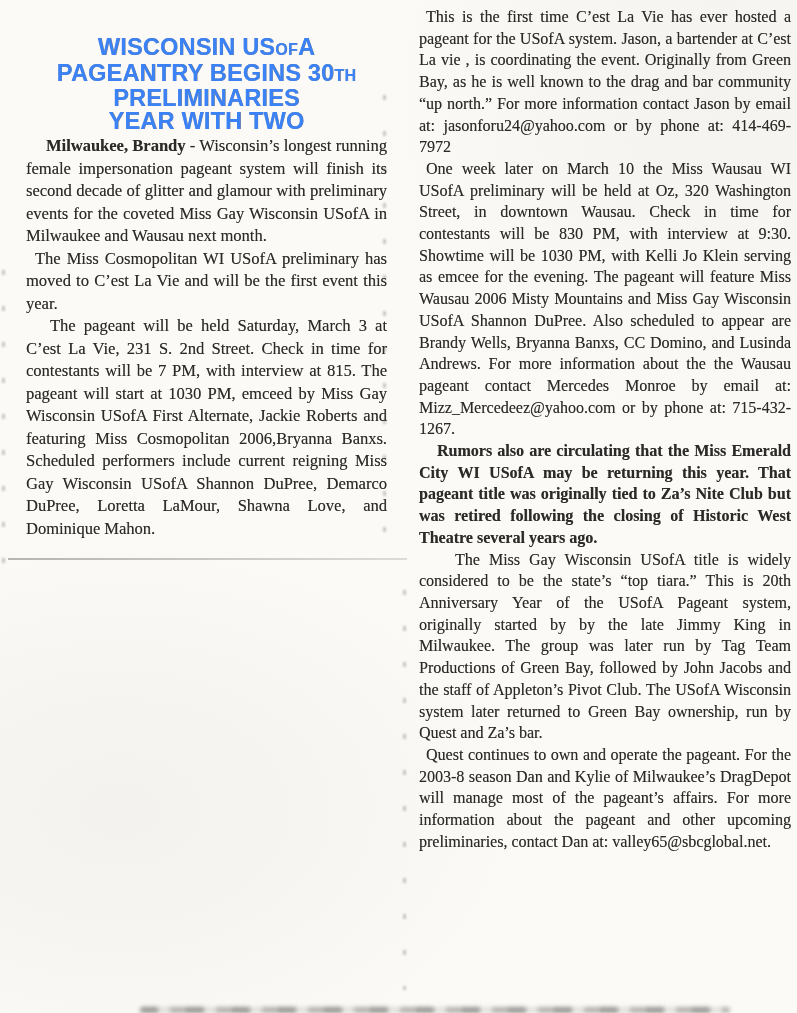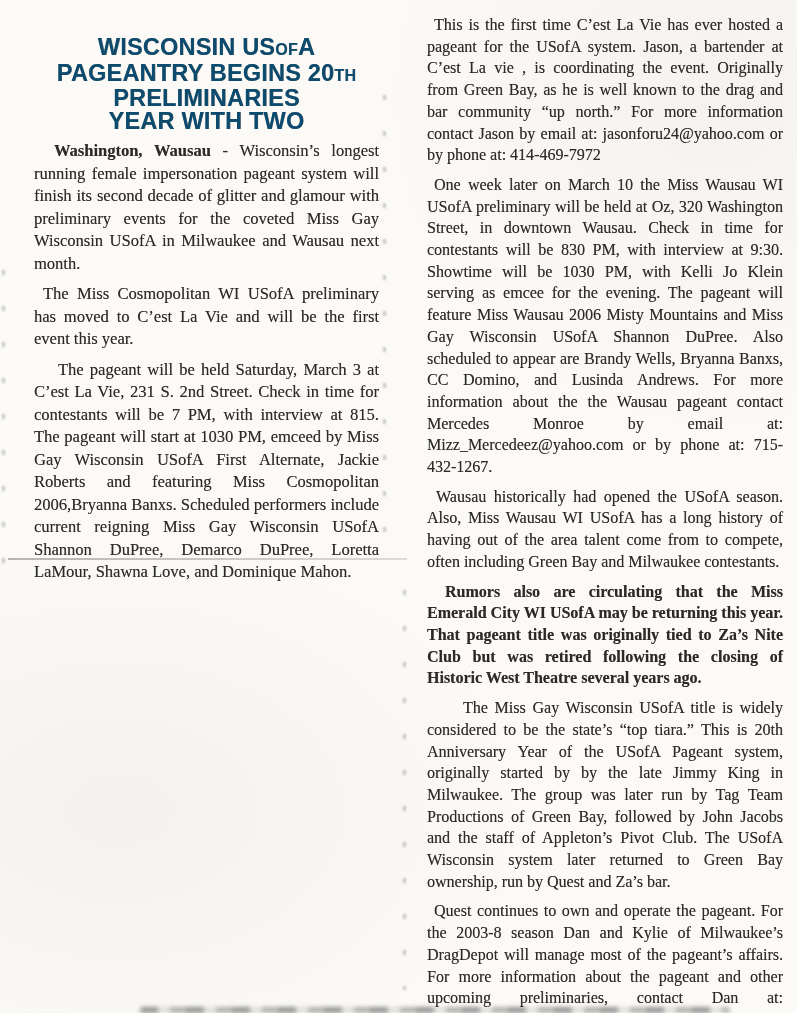--- a/index.html
+++ b/index.html
@@ -20,29 +20,29 @@
   .col-left  { left: 26px;  top: 36px; width: 361px; }
   .col-right { left: 419px; top: 6px;  width: 372px; }
 
   .headline {
     margin: 0 0 3px 0;
     font-family: "Liberation Sans", sans-serif;
     font-weight: bold;
     font-size: 23.5px;
     line-height: 22.5px;
     text-align: center;
-    color: #0c4a6e;
+    color: #3b82f6;
     letter-spacing: 0.2px;
     text-shadow: 0.3px 0.3px 0.6px rgba(30,30,30,0.55);
   }
   .hl-line { display: block; white-space: nowrap; }
   .hl-small { font-size: 0.68em; letter-spacing: 0.3px; }
 
   p.body {
-    margin: 8px;
+    margin: 0;
     text-align: justify;
     text-shadow: 0.2px 0.2px 0.45px rgba(55,50,45,0.5);
   }
   .body-l { font-size: 16.5px; line-height: 22.5px; }
   .body-r { font-size: 16px;   line-height: 21.7px; }
 
   .ind-7  { text-indent: 7px; }
   .ind-9  { text-indent: 9px; }
   .ind-18 { text-indent: 18px; font-weight: bold; }
   .ind-20 { text-indent: 20px; }
@@ -85,38 +85,37 @@
   }
 </style>
 </head>
 <body style="--page-bg: #fbfaf7; --text-color: #2c2a28;">
 
 <div class="sheet">
 
   <div class="col col-left">
     <h1 class="headline">
       <span class="hl-line"><span>WISCONSIN US</span><span class="hl-small">OF</span><span>A</span></span>
-      <span class="hl-line"><span>PAGEANTRY BEGINS 20</span><span class="hl-small">TH</span></span>
+      <span class="hl-line"><span>PAGEANTRY BEGINS 30</span><span class="hl-small">TH</span></span>
       <span class="hl-line">PRELIMINARIES</span>
       <span class="hl-line">YEAR WITH TWO</span>
     </h1>
 
-    <p class="body body-l ind-20"><span class="bold">Washington, Wausau</span><span> - Wisconsin’s longest running female impersonation pageant system will finish its second decade of glitter and glam­our with preliminary events for the coveted Miss Gay Wisconsin USofA in Milwaukee and Wausau next month.</span></p>
+    <p class="body body-l ind-20"><span class="bold">Milwaukee, Brandy</span><span> - Wisconsin’s longest running female impersonation pageant system will finish its second decade of glitter and glam­our with preliminary events for the coveted Miss Gay Wisconsin USofA in Milwaukee and Wausau next month.</span></p>
 
     <p class="body body-l ind-9">The Miss Cosmopolitan WI USofA preliminary has moved to C’est La Vie and will be the first event this year.</p>
 
     <p class="body body-l ind-24">The pageant will be held Saturday, March 3 at C’est La Vie, 231 S. 2nd Street. Check in time for contestants will be 7 PM, with interview at 815. The pageant will start at 1030 PM, emceed by Miss Gay Wisconsin USofA First Alternate, Jackie Roberts and featuring Miss Cosmopolitan 2006,Bryanna Banxs. Scheduled performers include current reigning Miss Gay Wisconsin USofA Shannon DuPree, Demarco DuPree, Loretta LaMour, Shawna Love, and Dominique Mahon.</p>
   </div>
 
   <div class="rule"></div>
 
   <div class="col col-right">
     <p class="body body-r ind-7">This is the first time C’est La Vie has ever hosted a pageant for the USofA system. Jason, a bartender at C’est La vie , is coordinating the event. Originally from Green Bay, as he is well known to the drag and bar community “up north.” For more information contact Jason by email at: jason­foru24@yahoo.com or by phone at: 414-469-7972</p>
     <p class="body body-r ind-7">One week later on March 10 the Miss Wausau WI USofA preliminary will be held at Oz, 320 Washington Street, in downtown Wausau. Check in time for contestants will be 830 PM, with inter­view at 9:30. Showtime will be 1030 PM, with Kelli Jo Klein serving as emcee for the evening. The pageant will feature Miss Wausau 2006 Misty Mountains and Miss Gay Wisconsin USofA Shannon DuPree. Also scheduled to appear are Brandy Wells, Bryanna Banxs, CC Domino, and Lusinda Andrews. For more information about the the Wausau pageant contact Mercedes Monroe by email at: Mizz_Mercedeez@yahoo.com or by phone at: 715-432-1267.</p>
-    <p class="body body-r ind-9">Wausau historically had opened the USofA sea­son. Also, Miss Wausau WI USofA has a long his­tory of having out of the area talent come from to compete, often including Green Bay and Milwaukee contestants.</p>
     <p class="body body-r ind-18">Rumors also are circulating that the Miss Emerald City WI USofA may be returning this year. That pageant title was originally tied to Za’s Nite Club but was retired following the closing of Historic West Theatre several years ago.</p>
     <p class="body body-r ind-36"><span>The Miss Gay Wisconsin USofA title is wide­ly considered to be the state’s “top tiara.” This is 20th Anniversary Year of the USofA Pageant sys­tem, originally started by by the late Jimmy King in Milwaukee. The group was later run by Tag Team Productions of Green Bay, followed by John Jacobs and the staff of Appleton’s Pivot Club. The USofA Wisconsin system later returned to Green Bay ownership, run by </span><span class="ital">Quest</span><span> and Za’s bar.</span></p>
     <p class="body body-r ind-7"><span class="ital">Quest</span><span> continues to own and operate the pageant. For the 2003-8 season Dan and Kylie of Milwaukee’s DragDepot will manage most of the pageant’s affairs. For more information about the pageant and other upcoming preliminaries, contact Dan at: valley65@sbcglobal.net.</span></p>
   </div>
 
   <div class="ticks tick-left"></div>
   <div class="ticks tick-mid"></div>
   <div class="ticks tick-mid2"></div>
   <div class="cutoff-smear"></div>
 

